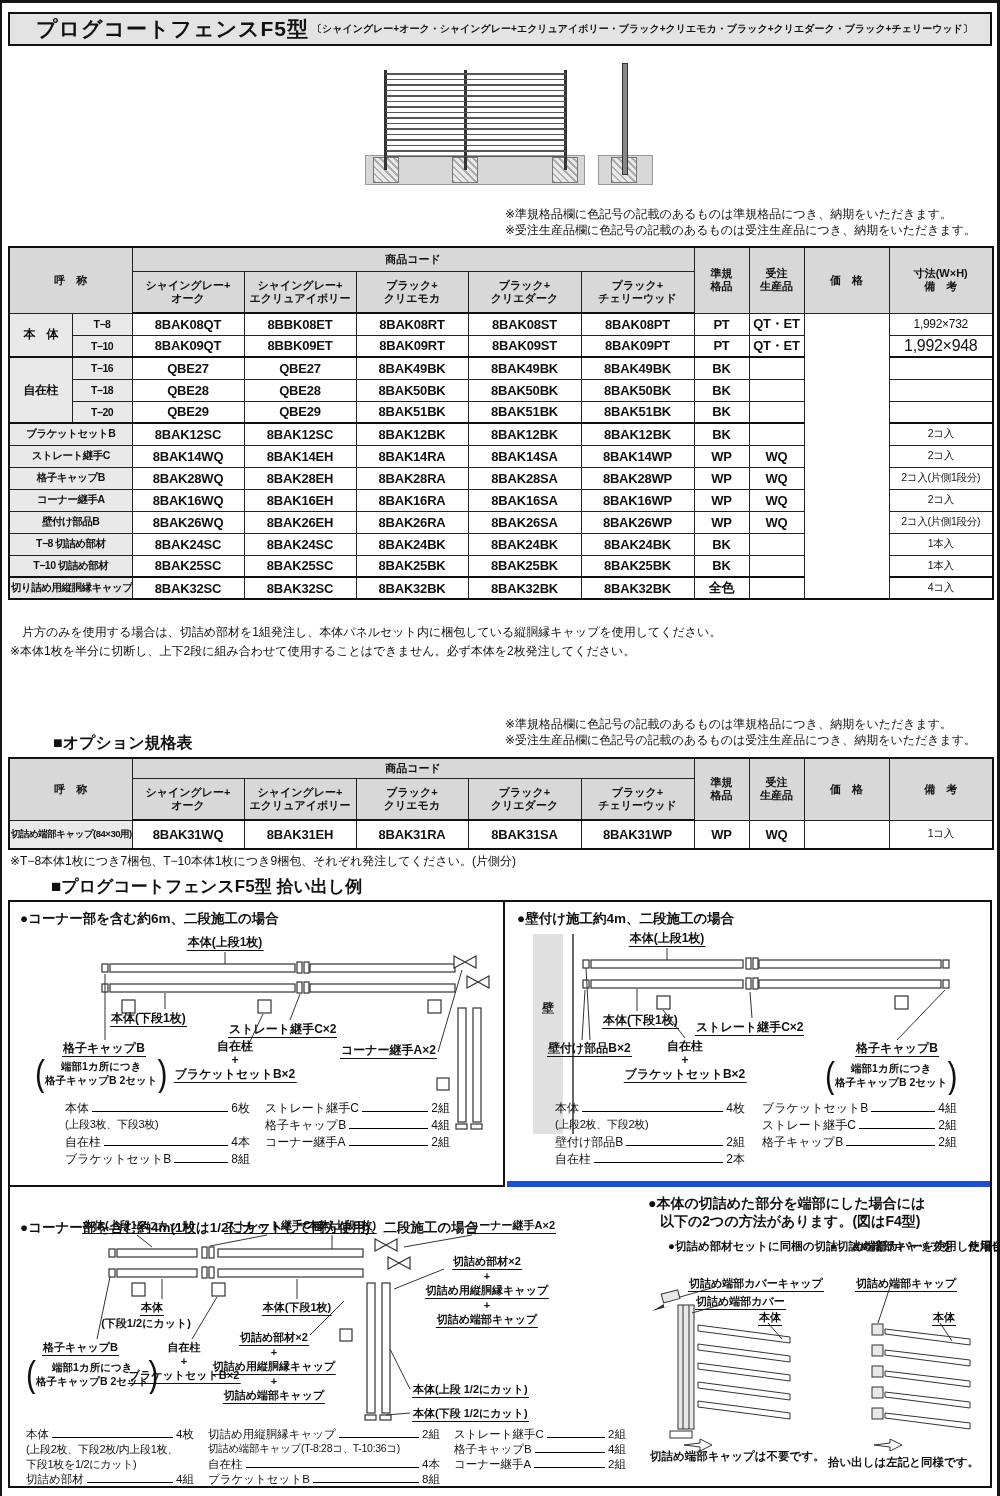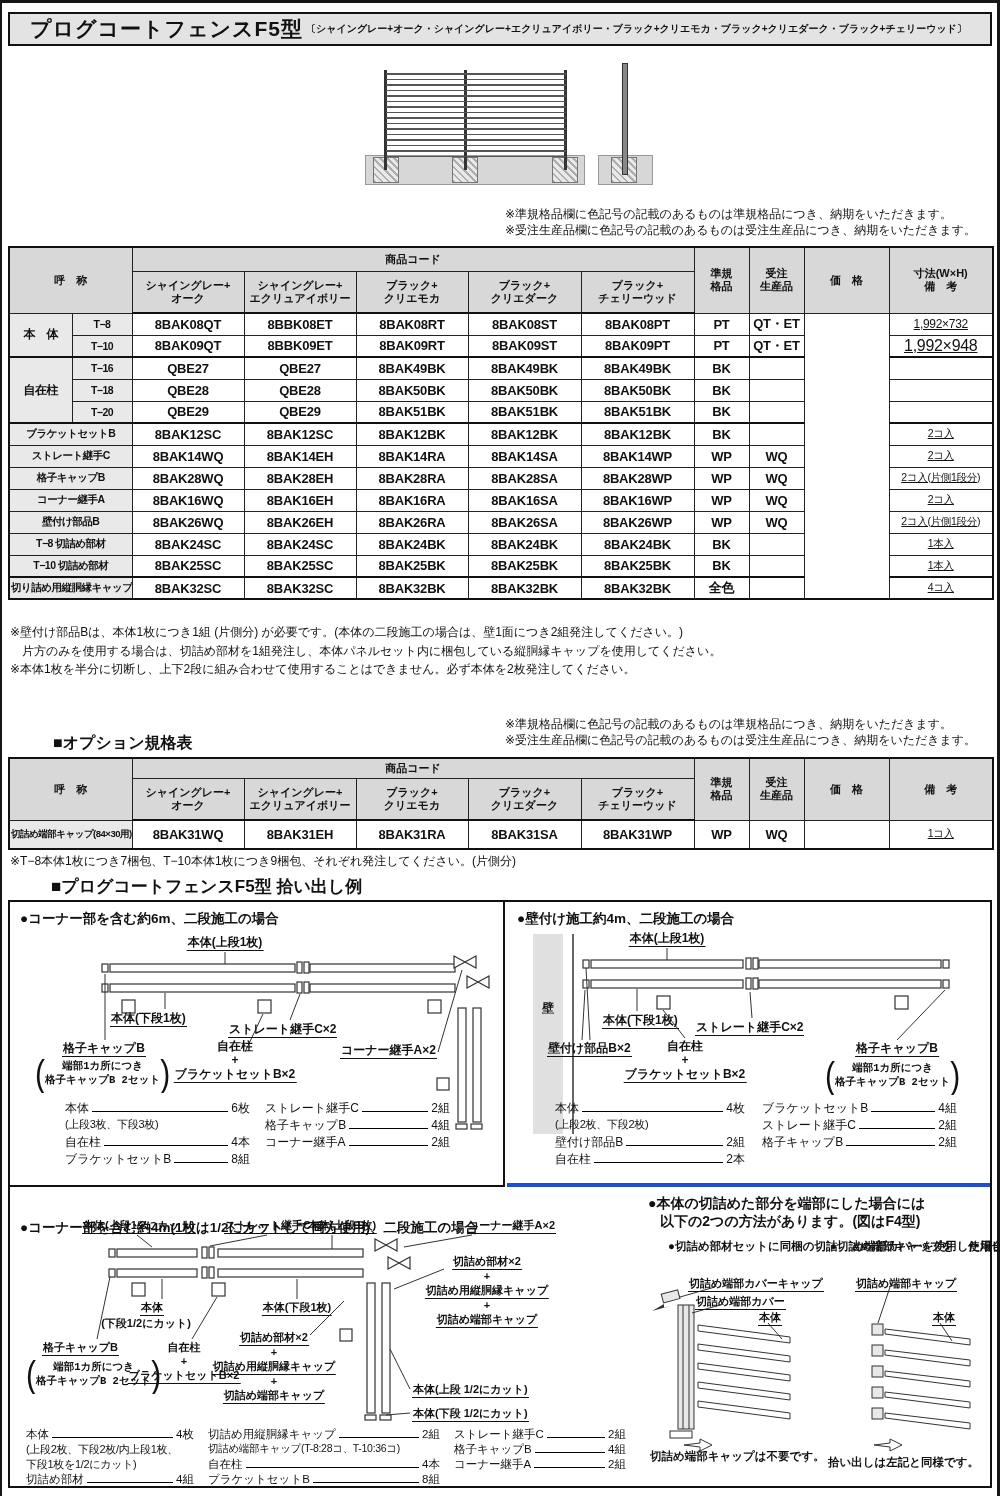--- a/index.html
+++ b/index.html
@@ -5,21 +5,21 @@
   html,body{margin:0;padding:0;background:#f4f4f4;}
   .page{position:relative;width:1000px;height:1496px;background:#fff;overflow:hidden;
         font-family:"Liberation Sans","DejaVu Sans",sans-serif;color:#111;}
   .abs{position:absolute;}
   .edge-top{left:0;top:0;width:1000px;height:3px;background:#161616;}
   .edge-left{left:0;top:0;width:2px;height:1496px;background:#161616;}
   .edge-right{left:997px;top:0;width:3px;height:1496px;background:#161616;}
 
   
   .title-bar{left:8px;top:12px;width:984px;height:34px;background:#e3e3e3;border:2px solid #111;
-             box-sizing:border-box;display:flex;align-items:center;padding-left:20px;}
+             box-sizing:border-box;display:flex;align-items:center;padding-left:26px;}
   .title-main{font-size:21px;font-weight:bold;letter-spacing:1px;white-space:nowrap;}
   .title-colors{font-size:10px;font-weight:bold;margin-left:3px;white-space:nowrap;}
 
   
   .illus{left:300px;top:55px;width:400px;height:150px;}
   .ground{position:absolute;background:#d7d7d7;border:1px solid #999;box-sizing:border-box;}
   .footing{position:absolute;width:26px;height:26px;border:1px solid #777;box-sizing:border-box;
            background:repeating-linear-gradient(45deg,#adadad 0 2px,#e9e9e9 2px 5px);}
   .ipost{position:absolute;width:3px;background:#333;}
   .slats{position:absolute;background:repeating-linear-gradient(to bottom,#555 0 1.5px,transparent 1.5px 5.5px);}
@@ -28,39 +28,39 @@
   .heading{font-size:16px;font-weight:bold;white-space:nowrap;margin-left:43px;}
 
   
   table.spec{border-collapse:collapse;table-layout:fixed;width:984px;}
   table.spec th,table.spec td{border:1px solid #222;box-sizing:border-box;overflow:hidden;
       text-align:center;vertical-align:middle;padding:0 1px;}
   table.spec th{background:#d8d8d8;font-size:11px;font-weight:bold;}
   .pre{white-space:pre-line;line-height:13px;}
   td.g,td.s,td.nm{background:#e9e9e9;font-size:10.5px;font-weight:bold;letter-spacing:-0.5px;white-space:nowrap;}
   td.code{font-size:13px;font-weight:bold;white-space:nowrap;letter-spacing:-0.2px;}
-  td.note{font-size:10.5px;white-space:nowrap;letter-spacing:-0.3px;text-decoration:underline;}
+  td.note{font-size:10.5px;white-space:nowrap;letter-spacing:-0.3px;}
   td.price{background:#fff;}
   tr.body td{height:22px;}
   tr.h2 th{border-bottom:2px solid #111;height:42px;}
   tr.gsep td{border-top:2px solid #111;}
   table.spec{border:2px solid #111;}
 
   
   .pbox{left:8px;top:900px;width:984px;height:588px;border:2px solid #111;box-sizing:border-box;}
   .ex{position:absolute;box-sizing:border-box;}
   .ex-title{position:absolute;font-size:13.5px;font-weight:bold;white-space:nowrap;}
   .lbl{position:absolute;font-size:12px;font-weight:600;white-space:nowrap;
        border-bottom:1px solid #111;padding:0 1px 1px 1px;line-height:13px;}
   .lbl.noul{border-bottom:none;}
   .lbl.c{transform:translateX(-50%);}
   .lbl.sm{font-size:11px;}
   .paren{position:absolute;display:flex;align-items:center;}
   .paren .po{font-size:30px;font-weight:normal;line-height:30px;display:inline-block;transform:scaleY(1.25);}
-  .paren .pin{text-align:center;font-size:10.5px;font-weight:600;line-height:14px;white-space:nowrap;font-family:Liberation Mono, monospace;}
+  .paren .pin{text-align:center;font-size:10.5px;font-weight:600;line-height:14px;white-space:nowrap;}
   .plist{position:absolute;}
   .pl-row{display:flex;align-items:baseline;height:17px;font-size:12px;white-space:nowrap;}
   .pl-line{flex:1 1 auto;border-bottom:1.5px solid #000;margin:0 3px 3px 3px;min-width:8px;}
   .pl-row.cont{display:block;font-size:11px;letter-spacing:-0.3px;}
   .wall{position:absolute;background:#e0e0e0;}
   .smallcap{position:absolute;font-size:11.5px;font-weight:600;white-space:nowrap;}
   svg{position:absolute;left:0;top:0;}
 </style>
 </head>
 <body>
@@ -275,21 +275,20 @@
           <td class="code">8BAK32BK</td>
           <td class="code">8BAK32BK</td>
       <td class="code">全色</td>
           <td class="code"></td>
       <td class="note">4コ入</td>
     </tr>
   </tbody>
     </table>
 
   <div class="abs note-block" style="left:10px;top:623px;line-height:18.5px;">
-    <div>※壁付け部品Bは、本体1枚につき1組 (片側分) が必要です。(本体の二段施工の場合は、壁1面につき2組発注してください。)</div>
     <div>　片方のみを使用する場合は、切詰め部材を1組発注し、本体パネルセット内に梱包している縦胴縁キャップを使用してください。</div>
     <div>※本体1枚を半分に切断し、上下2段に組み合わせて使用することはできません。必ず本体を2枚発注してください。</div>
   </div>
 
   <div class="abs note-block" style="left:505px;top:716px;">
     <div>※準規格品欄に色記号の記載のあるものは準規格品につき、納期をいただきます。</div>
     <div>※受注生産品欄に色記号の記載のあるものは受注生産品につき、納期をいただきます。</div>
   </div>
   <div class="abs heading" style="left:10px;top:733px;">■オプション規格表</div>
 
@@ -429,21 +428,21 @@
             <span>4組</span>
           </div>
         <div class="pl-row">
             <span>コーナー継手A</span>
             <span class="pl-line"></span>
             <span>2組</span>
           </div>
       </div>
     </div>
 
-    <div class="ex" style="left:497px;top:0;width:483px;height:285px;border-bottom:4px solid #1d4ed8;">
+    <div class="ex" style="left:497px;top:0;width:483px;height:285px;border-bottom:6px solid #1d4ed8;">
       <div class="wall" style="left:26px;top:32px;width:30px;height:200px;"></div>
       <svg width="483" height="285" viewBox="0 0 483 285">
         <g stroke="#333" stroke-width="1.2" fill="#fff">
           <line x1="66" y1="32" x2="66" y2="232" stroke-width="1.5"></line>
           <rect x="84" y="58" width="152" height="8"></rect>
             <rect x="252" y="58" width="182" height="8"></rect>
           <rect x="84" y="78" width="152" height="8"></rect>
             <rect x="252" y="78" width="182" height="8"></rect>
           <rect x="76" y="58" width="6" height="8"></rect>
             <rect x="76" y="78" width="6" height="8"></rect>

